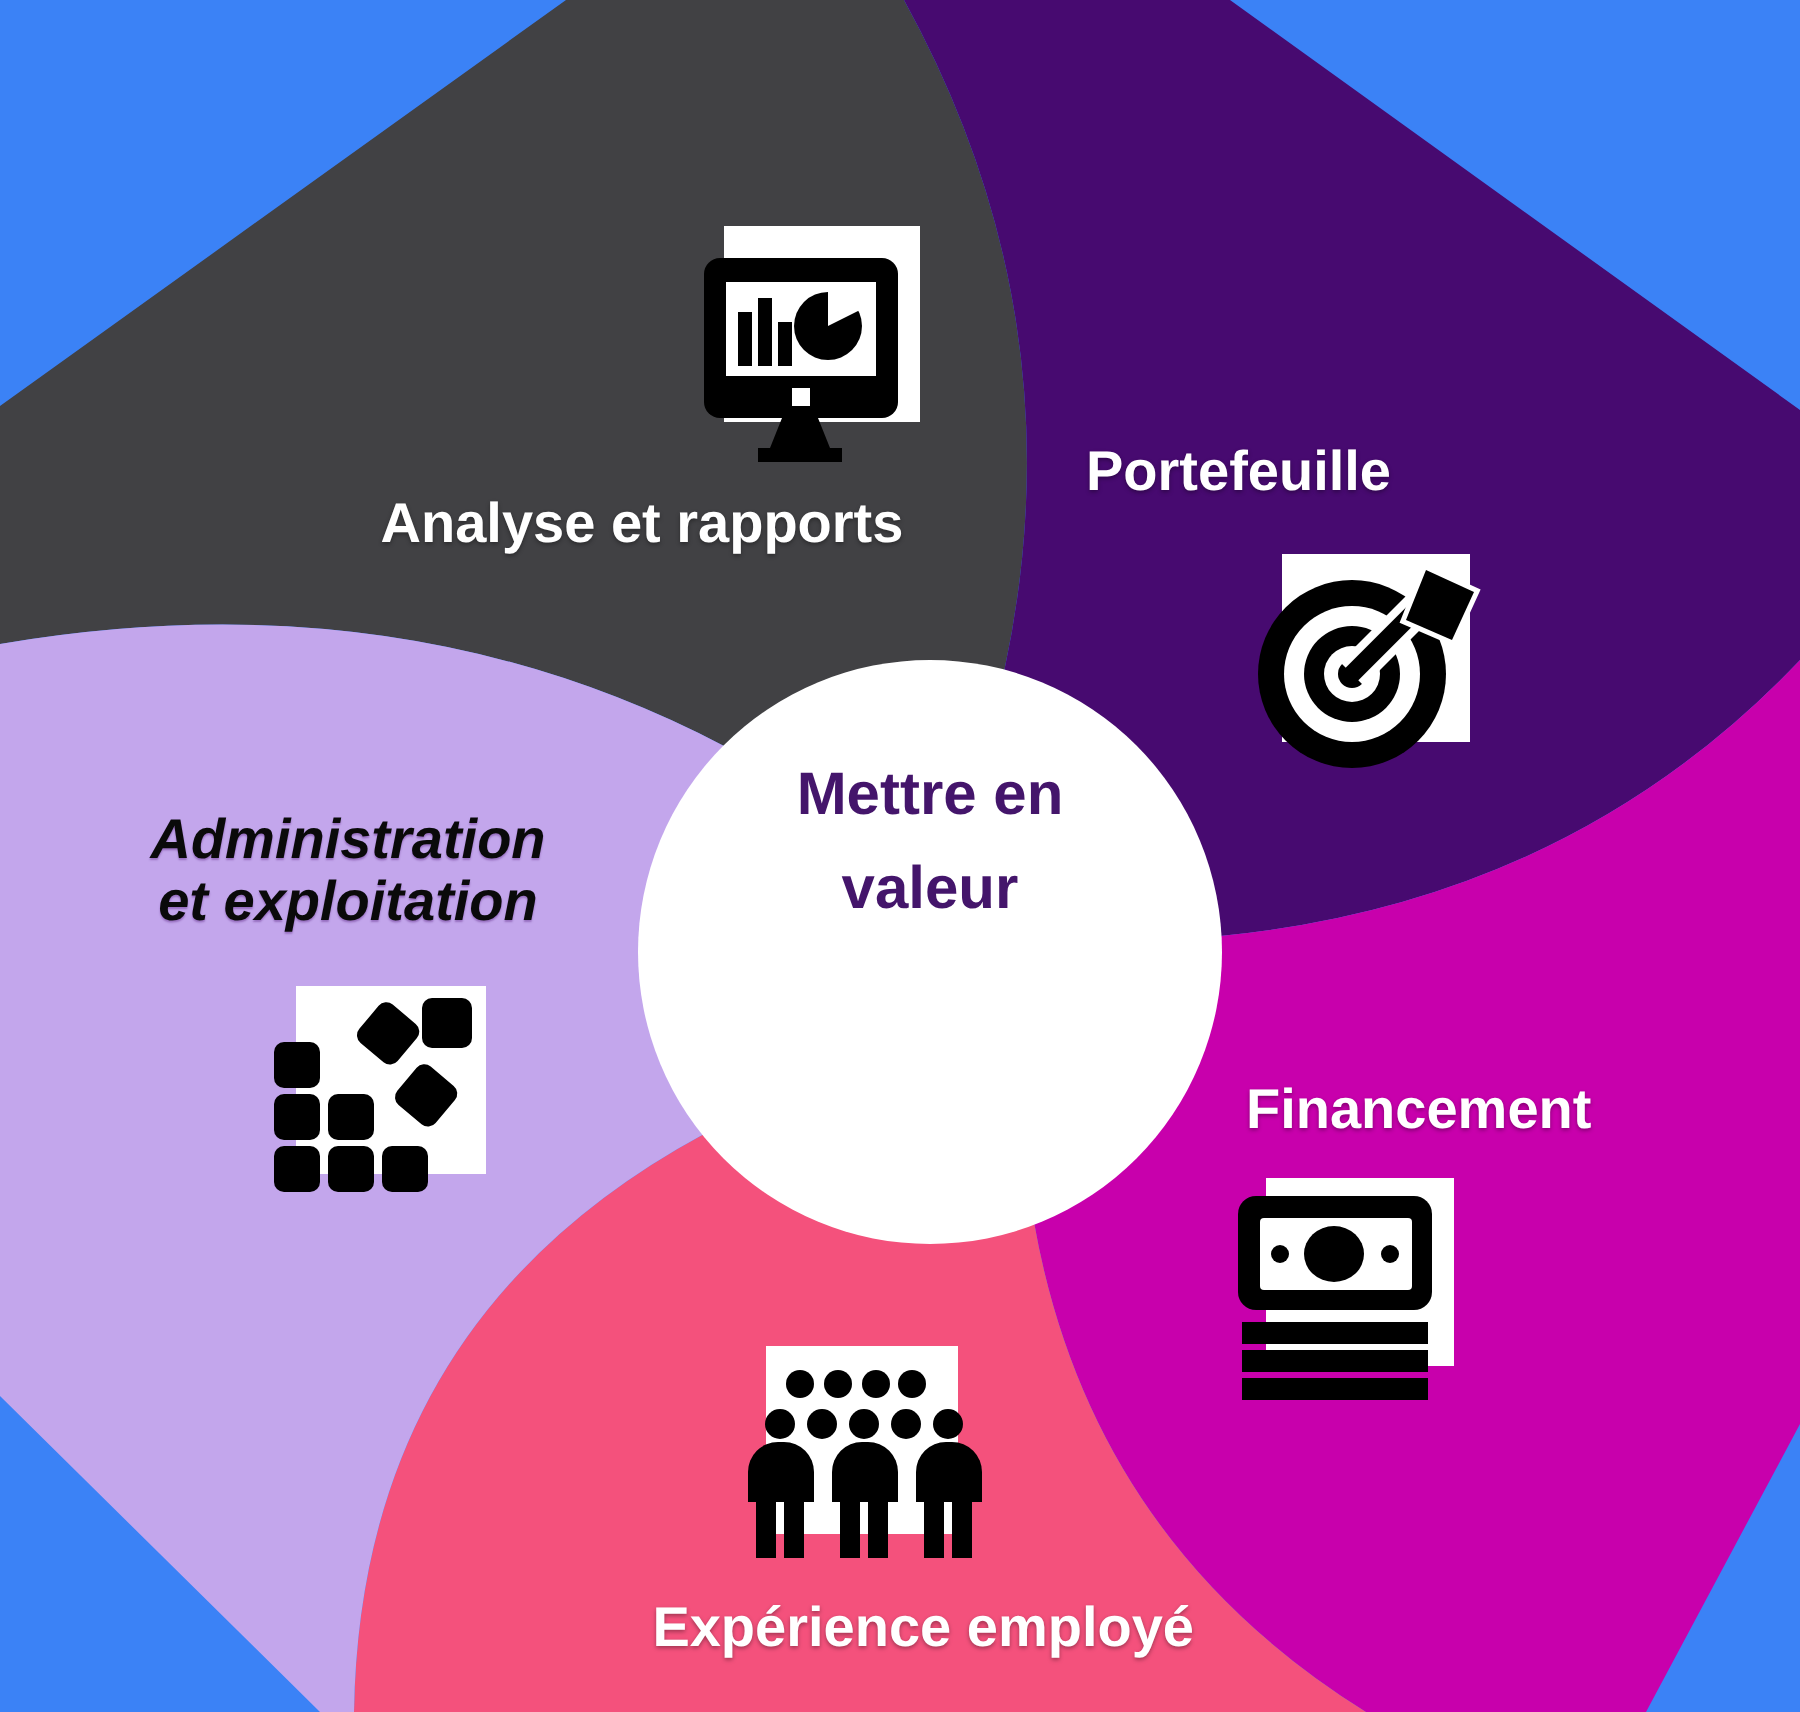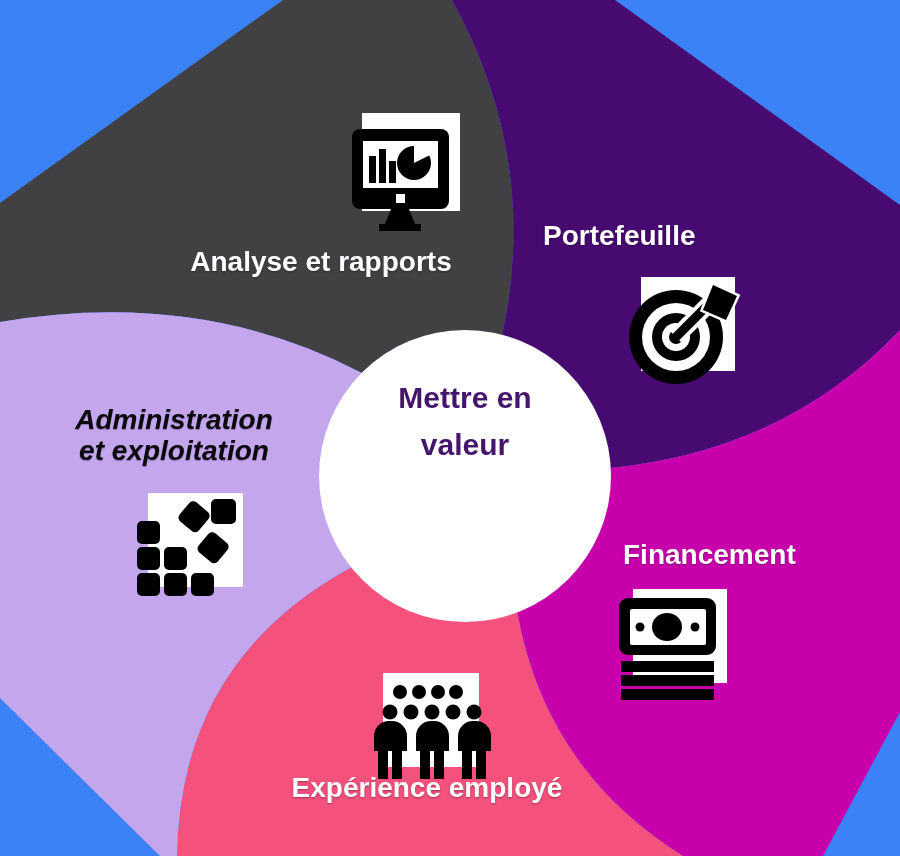--- a/index.html
+++ b/index.html
@@ -138,21 +138,21 @@
       <rect x="201" y="535" width="25" height="25" rx="5" fill="#000" transform="rotate(40 213 547)"></rect>
     </g>
   </svg>
 
   <div class="label centered" style="left:151px;top:246px;width:340px;">Analyse et rapports</div>
 
   <div class="label" style="left:543px;top:220px;">Portefeuille</div>
 
   <div class="label" style="left:623px;top:539px;">Financement</div>
 
-  <div class="label centered" style="left:257px;top:772px;width:340px;">Expérience employé</div>
+  <div class="label centered" style="left:257px;top:798px;width:340px;text-align:right;">Expérience employé</div>
 
   <div class="label dark centered" style="left:24px;top:404px;width:300px;line-height:31px;font-style:italic;">
     <div>Administration</div>
     <div>et exploitation</div>
   </div>
 
   <div class="center-title">
     <div>Mettre en</div>
     <div>valeur</div>
   </div>

